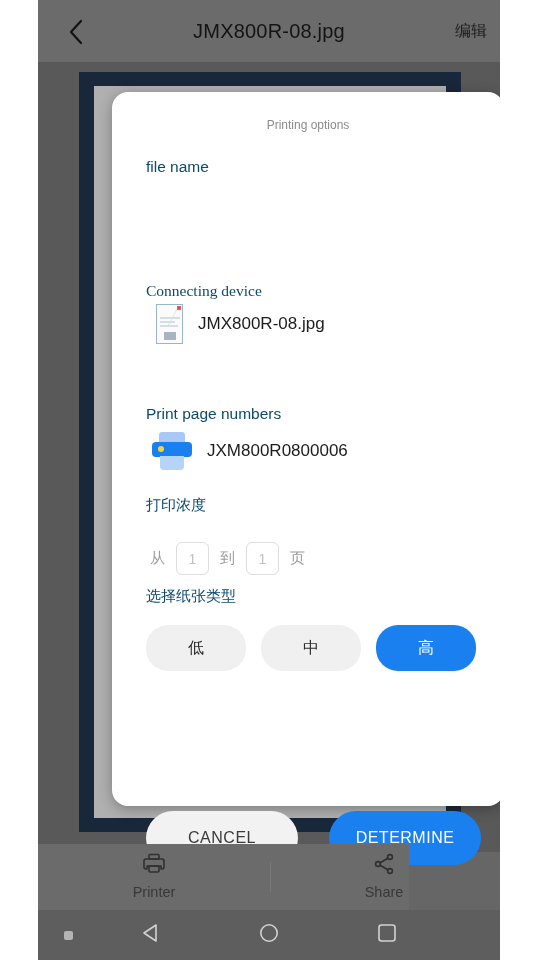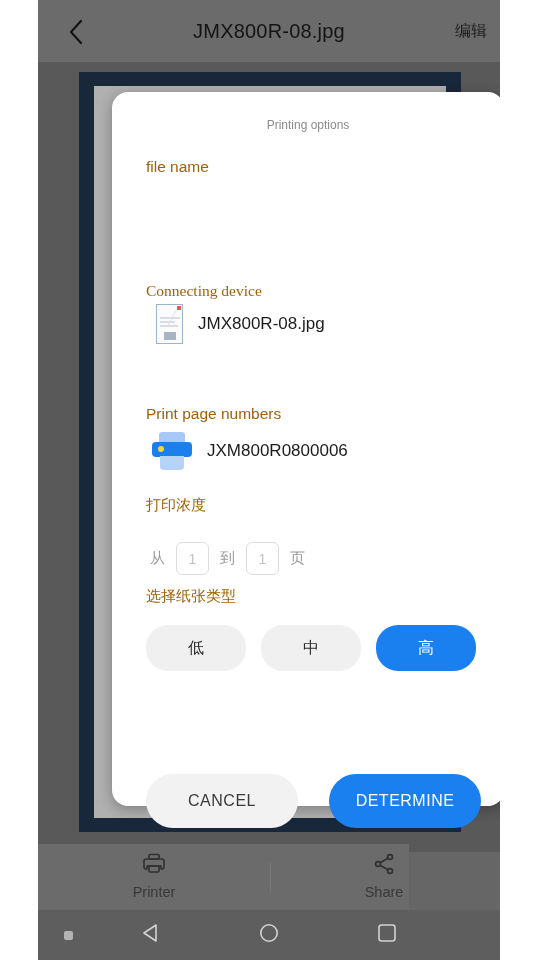--- a/index.html
+++ b/index.html
@@ -69,21 +69,21 @@
     box-shadow: 0 3px 14px rgba(0,0,0,.30);
   }
   #dialog-title {
     position: absolute; left: 0; top: 26px; width: 392px;
     text-align: center;
     font-size: 12px; color: #8c8c8c;
   }
 
   .section-label {
     position: absolute; left: 34px;
-    font-size: 15.5px; color: #a16207;
+    font-size: 15.5px; color: #0c4a6e;
   }
   .section-label.cjk { font-size: 15px; }
 
   
   #file-row {
     position: absolute; left: 44px; top: 212px;
     display: flex; align-items: center; gap: 15px;
   }
   #file-thumb {
     width: 27px; height: 40px;
@@ -160,21 +160,21 @@
   .chip.on  { background: #1a80ef; color: #ffffff; }
 
   #density-row { top: 533px; gap: 15px; }
   #density-row .chip { width: 100px; height: 46px; }
 
   #paper-row { top: 625px; gap: 23px; }
   #paper-row .chip { width: 152px; height: 54px; }
 
   
   #action-row {
-    position: absolute; left: 34px; top: 682px;
+    position: absolute; left: 34px; top: 719px;
     display: flex; gap: 31px;
   }
   .action-btn {
     width: 152px; height: 54px;
     border: none; border-radius: 27px;
     font-family: "Liberation Sans", sans-serif;
     font-size: 16px; letter-spacing: .5px;
   }
   #cancel-button { background: #f2f2f2; color: #3a3a3a; }
   #determine-button { background: #1a80ef; color: #ffffff; }

